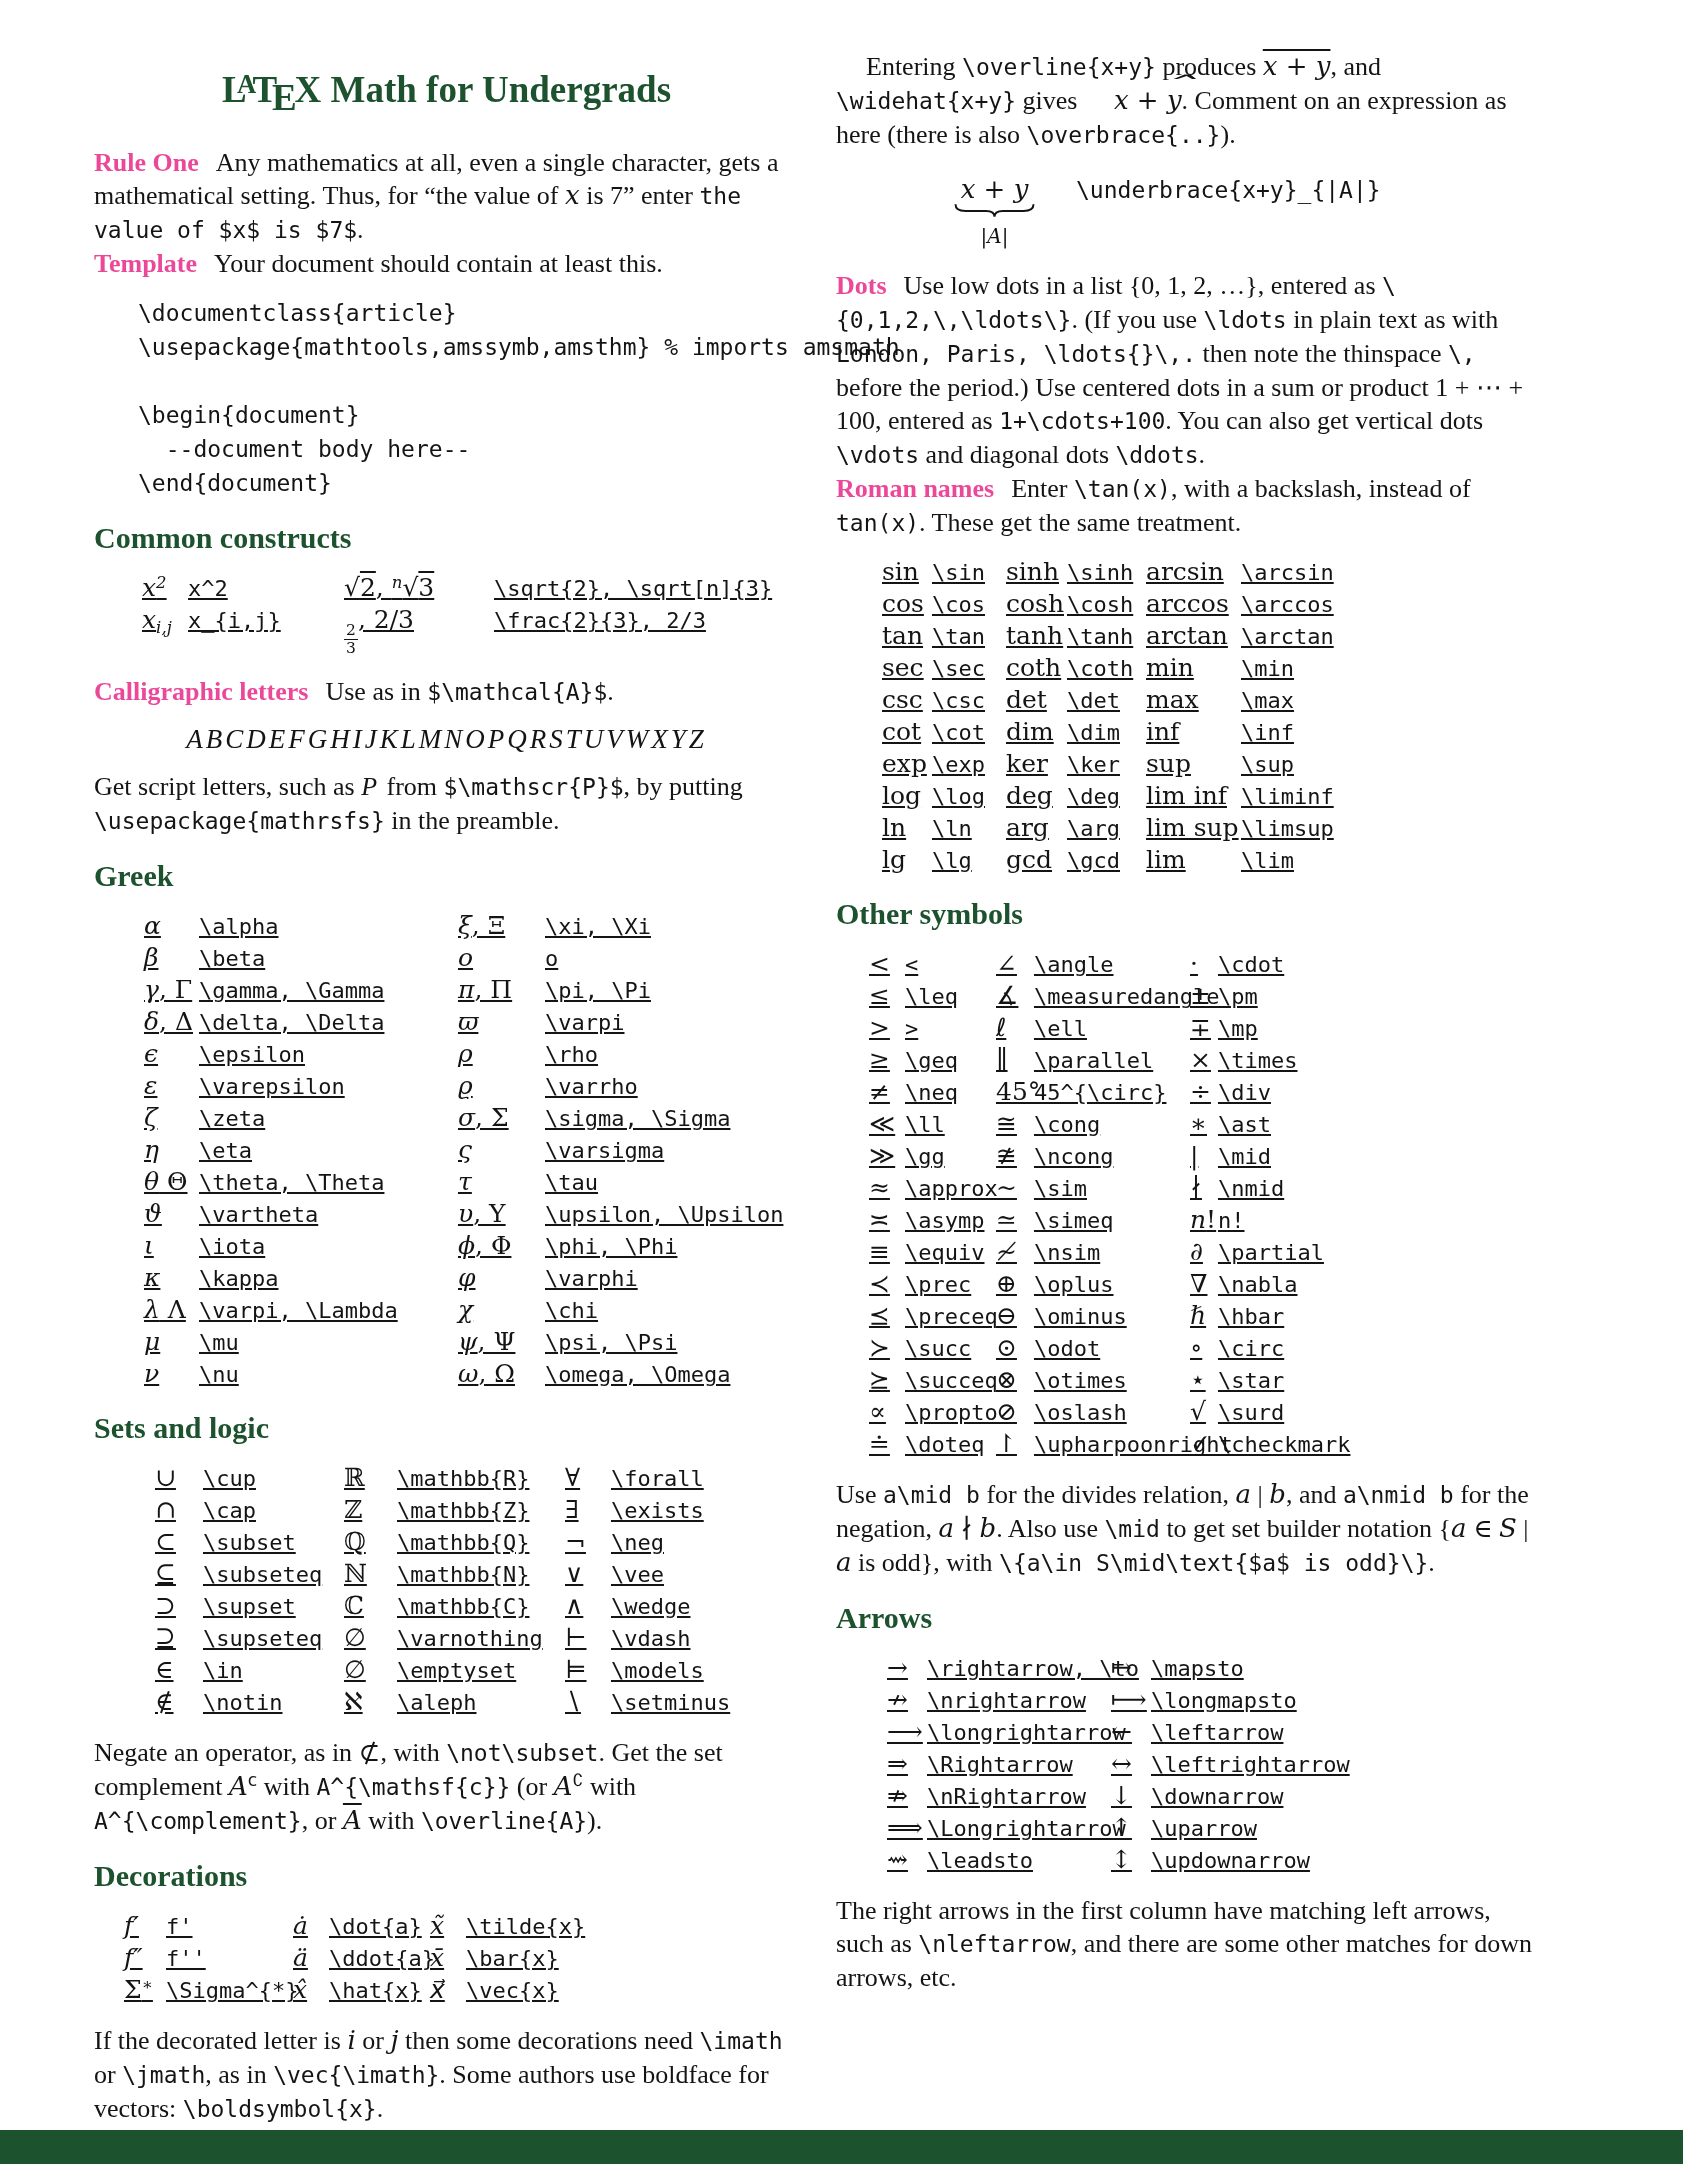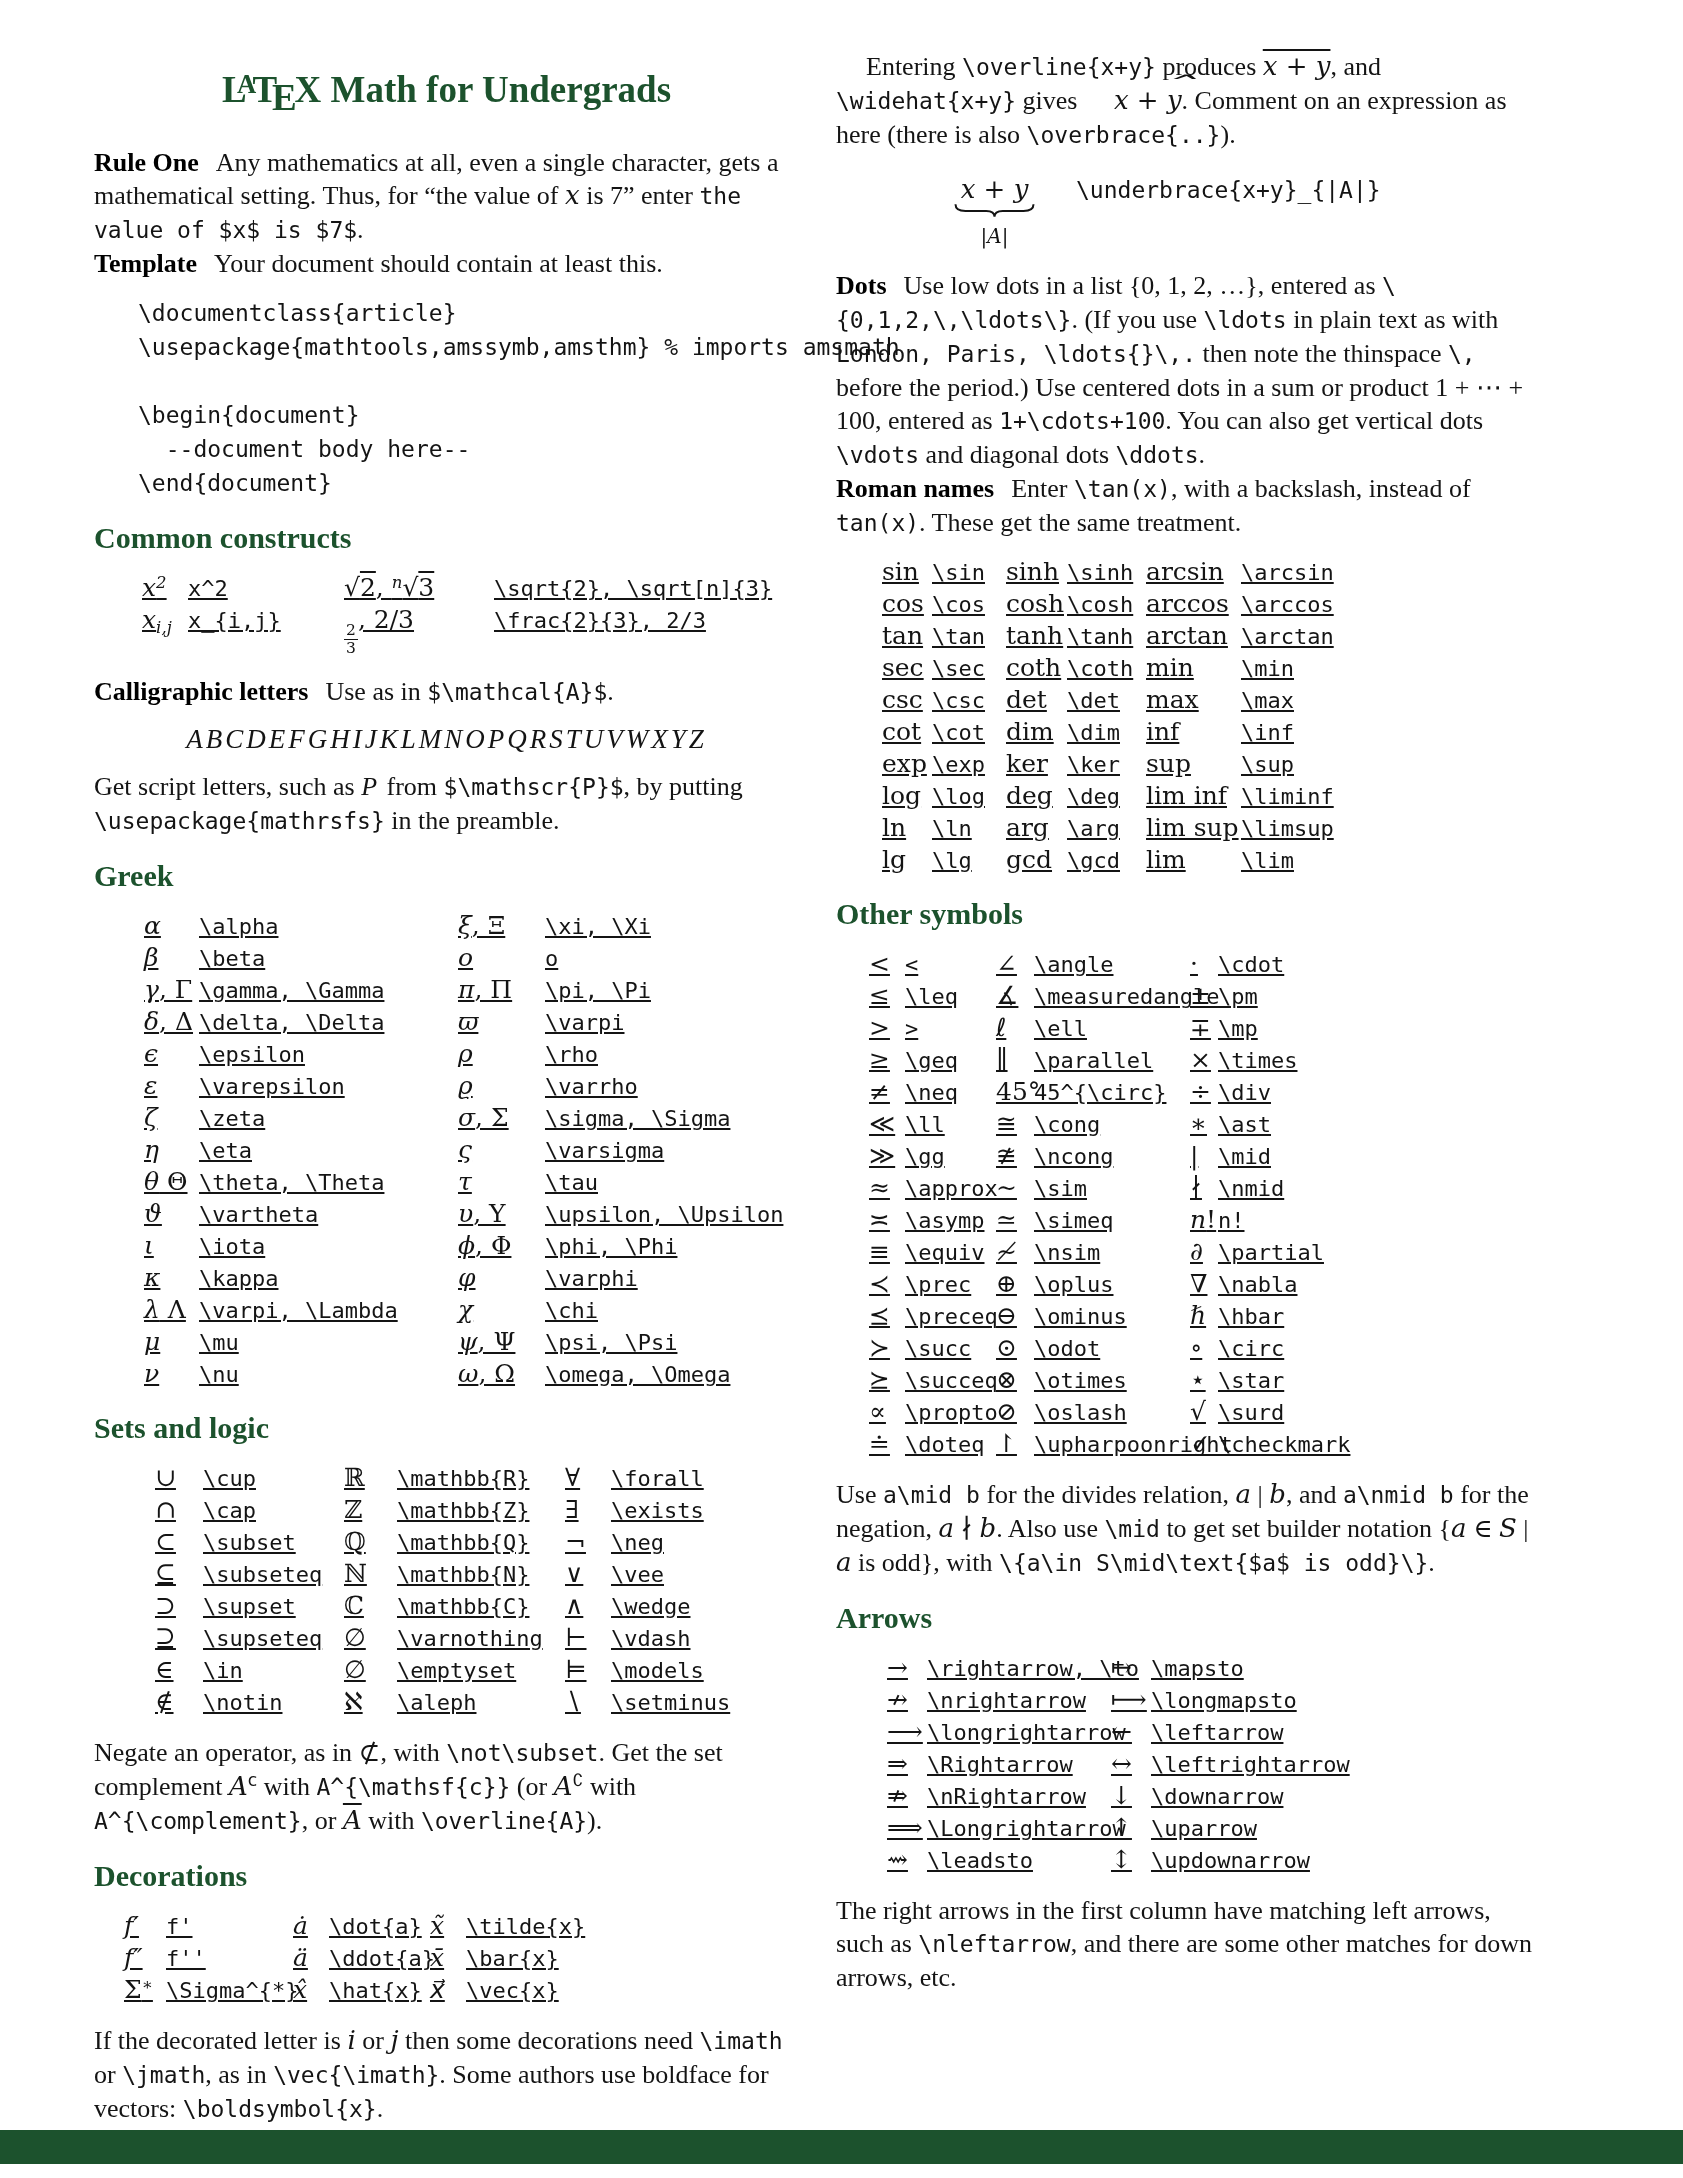--- a/index.html
+++ b/index.html
@@ -11,21 +11,21 @@
   .columns{display:flex;padding:48px 59px 0 94px;gap:37px;}
   .col{width:705px;flex:0 0 705px;}
   h1{
     font-size:37px;line-height:44px;text-align:center;font-weight:700;
     color:#1c522d;margin:14px 0 26px 0;
   }
   .lxa{font-size:.72em;vertical-align:.32em;margin:0 -0.14em 0 -0.36em;}
   .lxe{vertical-align:-0.24em;margin:0 -0.06em 0 -0.14em;}
   .para{margin:0 0;}
   .indent{text-indent:30px;}
-  .shead{color:#000000;font-weight:700;margin-right:17px;}
+  .shead{color:#ec4899;font-weight:700;margin-right:17px;}
   h2.sect{color:#1c522d;font-size:30px;line-height:36px;font-weight:700;margin:20px 0 8px 0;}
   .tt,.pcode{font-family:"DejaVu Sans Mono","Liberation Mono",monospace;font-size:23px;}
   pre.code{
     font-family:"DejaVu Sans Mono","Liberation Mono",monospace;font-size:23px;
     line-height:34px;margin:16px 0 18px 44px;white-space:pre;
   }
   .seg.rm{font-style:normal;}
   .seg.it{font-style:italic;font-family:"DejaVu Serif","DejaVu Sans",serif;}
   .seg.sf{font-family:"DejaVu Sans",sans-serif;}
   .seg.cal{font-style:italic;letter-spacing:3px;}

